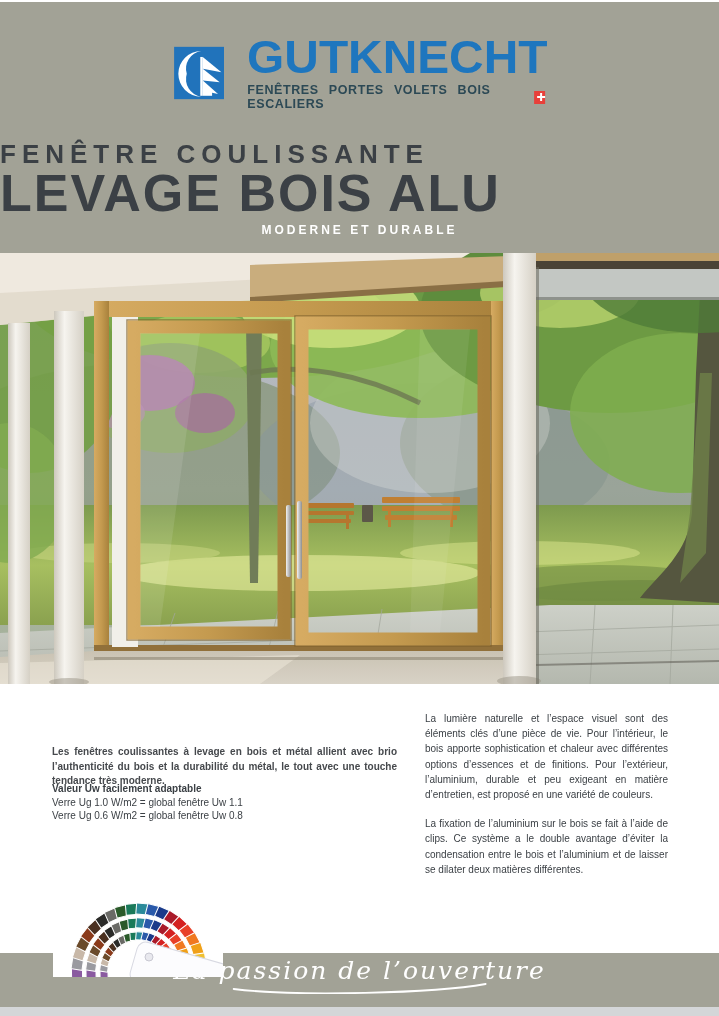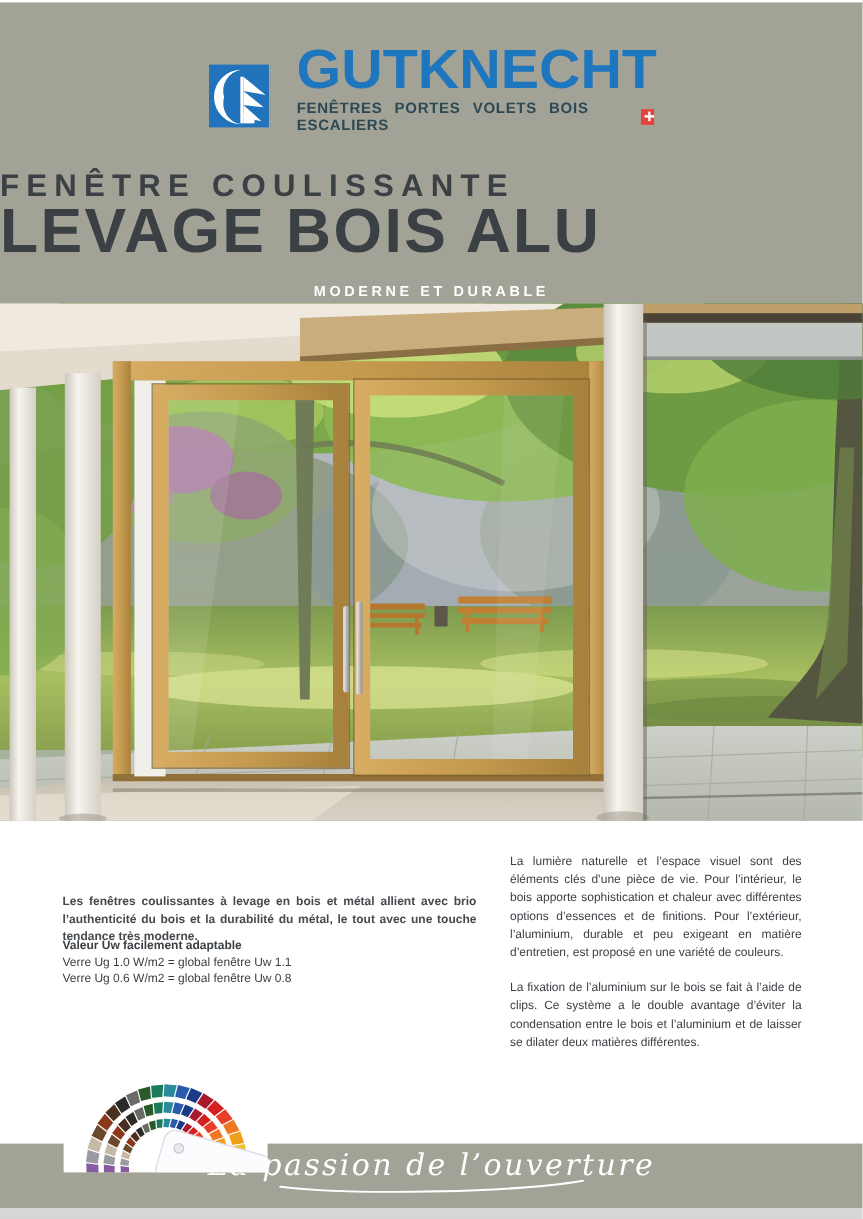--- a/index.html
+++ b/index.html
@@ -1,35 +1,35 @@
 <!DOCTYPE html>
 <html lang="fr"><head>
 <meta charset="utf-8">
 <style>
   html,body{margin:0;padding:0;background:#fff;}
   .page{position:relative;width:719px;height:1016px;overflow:hidden;background:#ffffff;
         font-family:"Liberation Sans",sans-serif;}
   
   .top-line{position:absolute;top:0;left:0;width:100%;height:2px;background:#ffffff;z-index:6;}
   .band{position:absolute;top:0;left:0;width:100%;height:253px;background:#a2a296;}
-  .logo{position:absolute;top:35px;left:50%;transform:translateX(-50%);display:flex;align-items:flex-end;gap:23px;z-index:2;}
+  .logo{position:absolute;top:35px;left:50%;transform:translateX(-50%);display:flex;align-items:center;gap:23px;z-index:2;}
   .logo-icon{width:60px;height:62px;display:block;}
   .logo-col{display:flex;flex-direction:column;}
   .brand{font-size:46px;font-weight:800;letter-spacing:0px;line-height:0.98;color:#1e76be;transform:scaleX(1.04);transform-origin:left;}
   .tagline-row{display:flex;align-items:center;gap:10px;margin-top:3px;}
   .tagline{font-size:12.5px;font-weight:bold;color:#2c4955;letter-spacing:0.6px;word-spacing:6px;}
   .flag{position:relative;width:13px;height:13px;background:#e8403a;display:inline-block;}
   .flag::before{content:"";position:absolute;left:5.5px;top:2.5px;width:2.4px;height:8px;background:#fff;}
   .flag::after{content:"";position:absolute;top:5.5px;left:2.5px;height:2.4px;width:8px;background:#fff;}
   .supertitle{position:absolute;top:139px;left:0;width:100%;text-align:left;
               font-size:26px;font-weight:800;letter-spacing:6px;color:#3b4045;}
   .main-title{position:absolute;top:163px;left:0;width:100%;
               font-size:52px;font-weight:800;letter-spacing:2px;color:#3b4045;}
   .subtitle{position:absolute;top:223px;left:0;width:100%;text-align:center;
-            font-size:12px;font-weight:bold;letter-spacing:3px;color:#ffffff;margin-top:13px;}
+            font-size:12px;font-weight:bold;letter-spacing:3px;color:#ffffff;}
   
   .hero{position:absolute;top:253px;left:0;width:719px;height:431px;}
   .hero svg{display:block;width:719px;height:431px;}
   
   .intro{position:absolute;left:52px;top:709px;width:345px;font-size:10px;font-weight:bold;
          color:#46494d;text-align:justify;line-height:1.45;margin-top:36px;}
   .uw{position:absolute;left:52px;top:782px;width:345px;font-size:10px;color:#3a3f44;line-height:1.36;}
   .uw-heading{font-weight:bold;}
   .col-right{position:absolute;left:425px;top:711px;width:243px;font-size:10px;color:#3a3f44;
              text-align:justify;line-height:1.52;}

